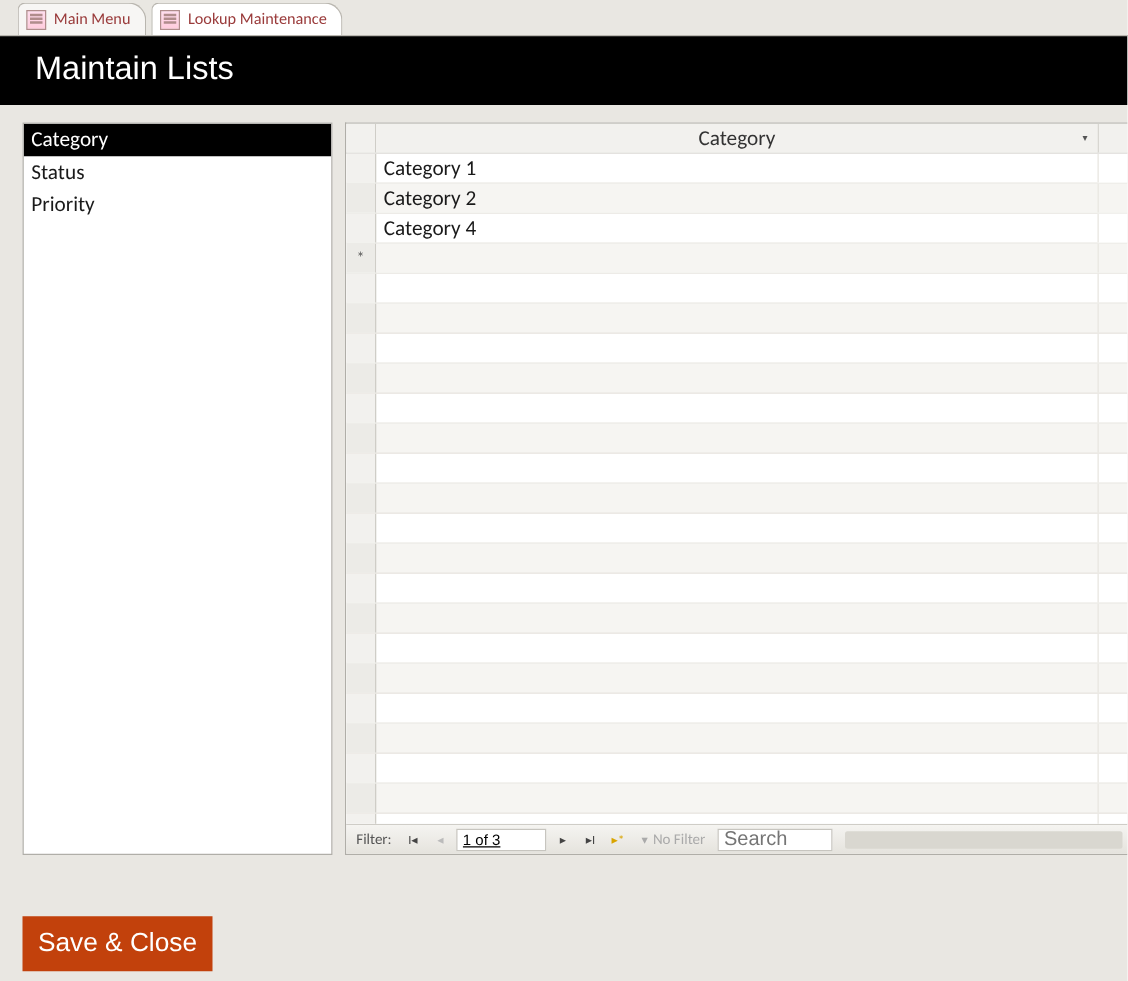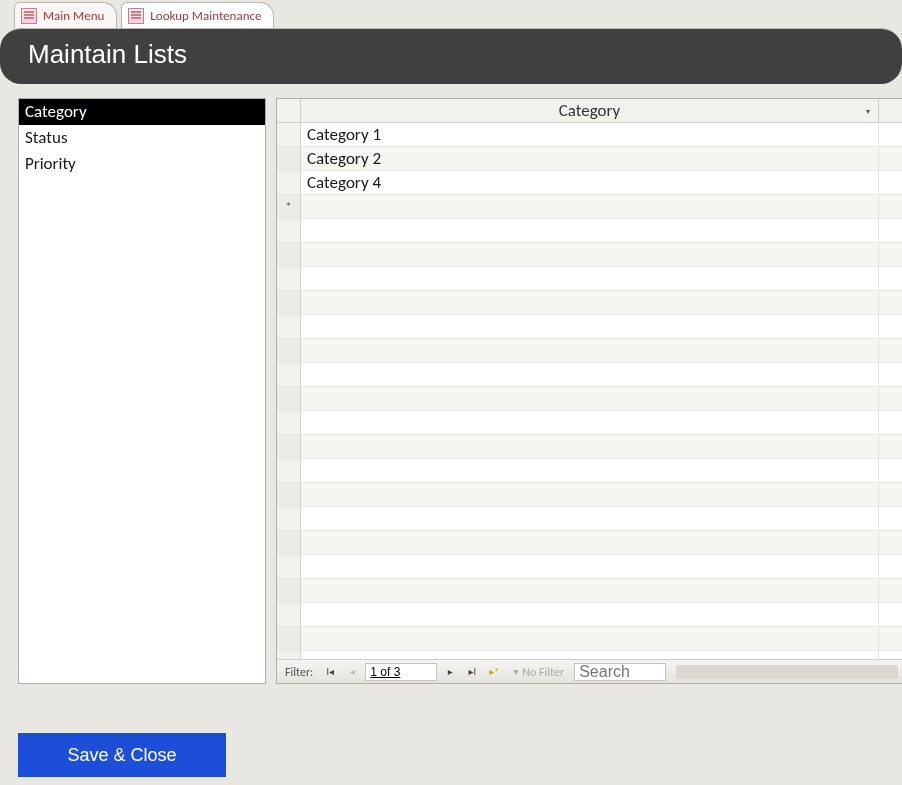--- a/index.html
+++ b/index.html
@@ -40,25 +40,24 @@
 }
 .tab-icon {
   width: 16px; height: 16px;
   border: 1px solid #b08c8c;
   background: linear-gradient(#fde, #fcd);
   display: flex; flex-direction: column; gap:1px; padding:2px;
 }
 .tab-icon .bar { height:2px; background:#b08c8c; }
 .tab-label { font-size: 13px; color:#9a3b3b; }
 .header-band {
-  background: #404040;
+  background: #000000;
   color: #fff;
   padding: 10px 24px 14px 28px;
   border-top: 1px solid #b9b6af;
-  border-radius: 21px;
 }
 .header-title { font-size: 26px; font-weight: 300; font-family: "Segoe UI Light","Segoe UI",Arial,sans-serif; }
 .work-area {
   position: relative;
   padding: 14px 0 0 18px;
   height: 602px;
 }
 .sidebar-list {
   position: absolute;
   left: 18px; top: 14px;
@@ -179,25 +178,25 @@
   border: 1px solid #c7c5bf;
   background:#fff; padding:0 4px; font-size:16px; color:#888;
 }
 .nav-spacer { flex:1; background:#d9d7d0; height:14px; margin-left:6px; border-radius:2px; }
 .save-row {
   position: absolute;
   left: 18px;
   bottom: 8px;
 }
 .save-btn {
-  width: 208px; height: 44px;
-  background: #1d4ed8;
+  width: 152px; height: 44px;
+  background: #c2410c;
   color:#fff;
   border:none;
-  font-size: 18px;
+  font-size: 21px;
   cursor:pointer;
   font-family: "Segoe UI", Arial, sans-serif;
 }
 </style>
 </head>
 <body>
 
 <div class="tabs-row">
   <div class="tab">
     <span class="tab-icon">

